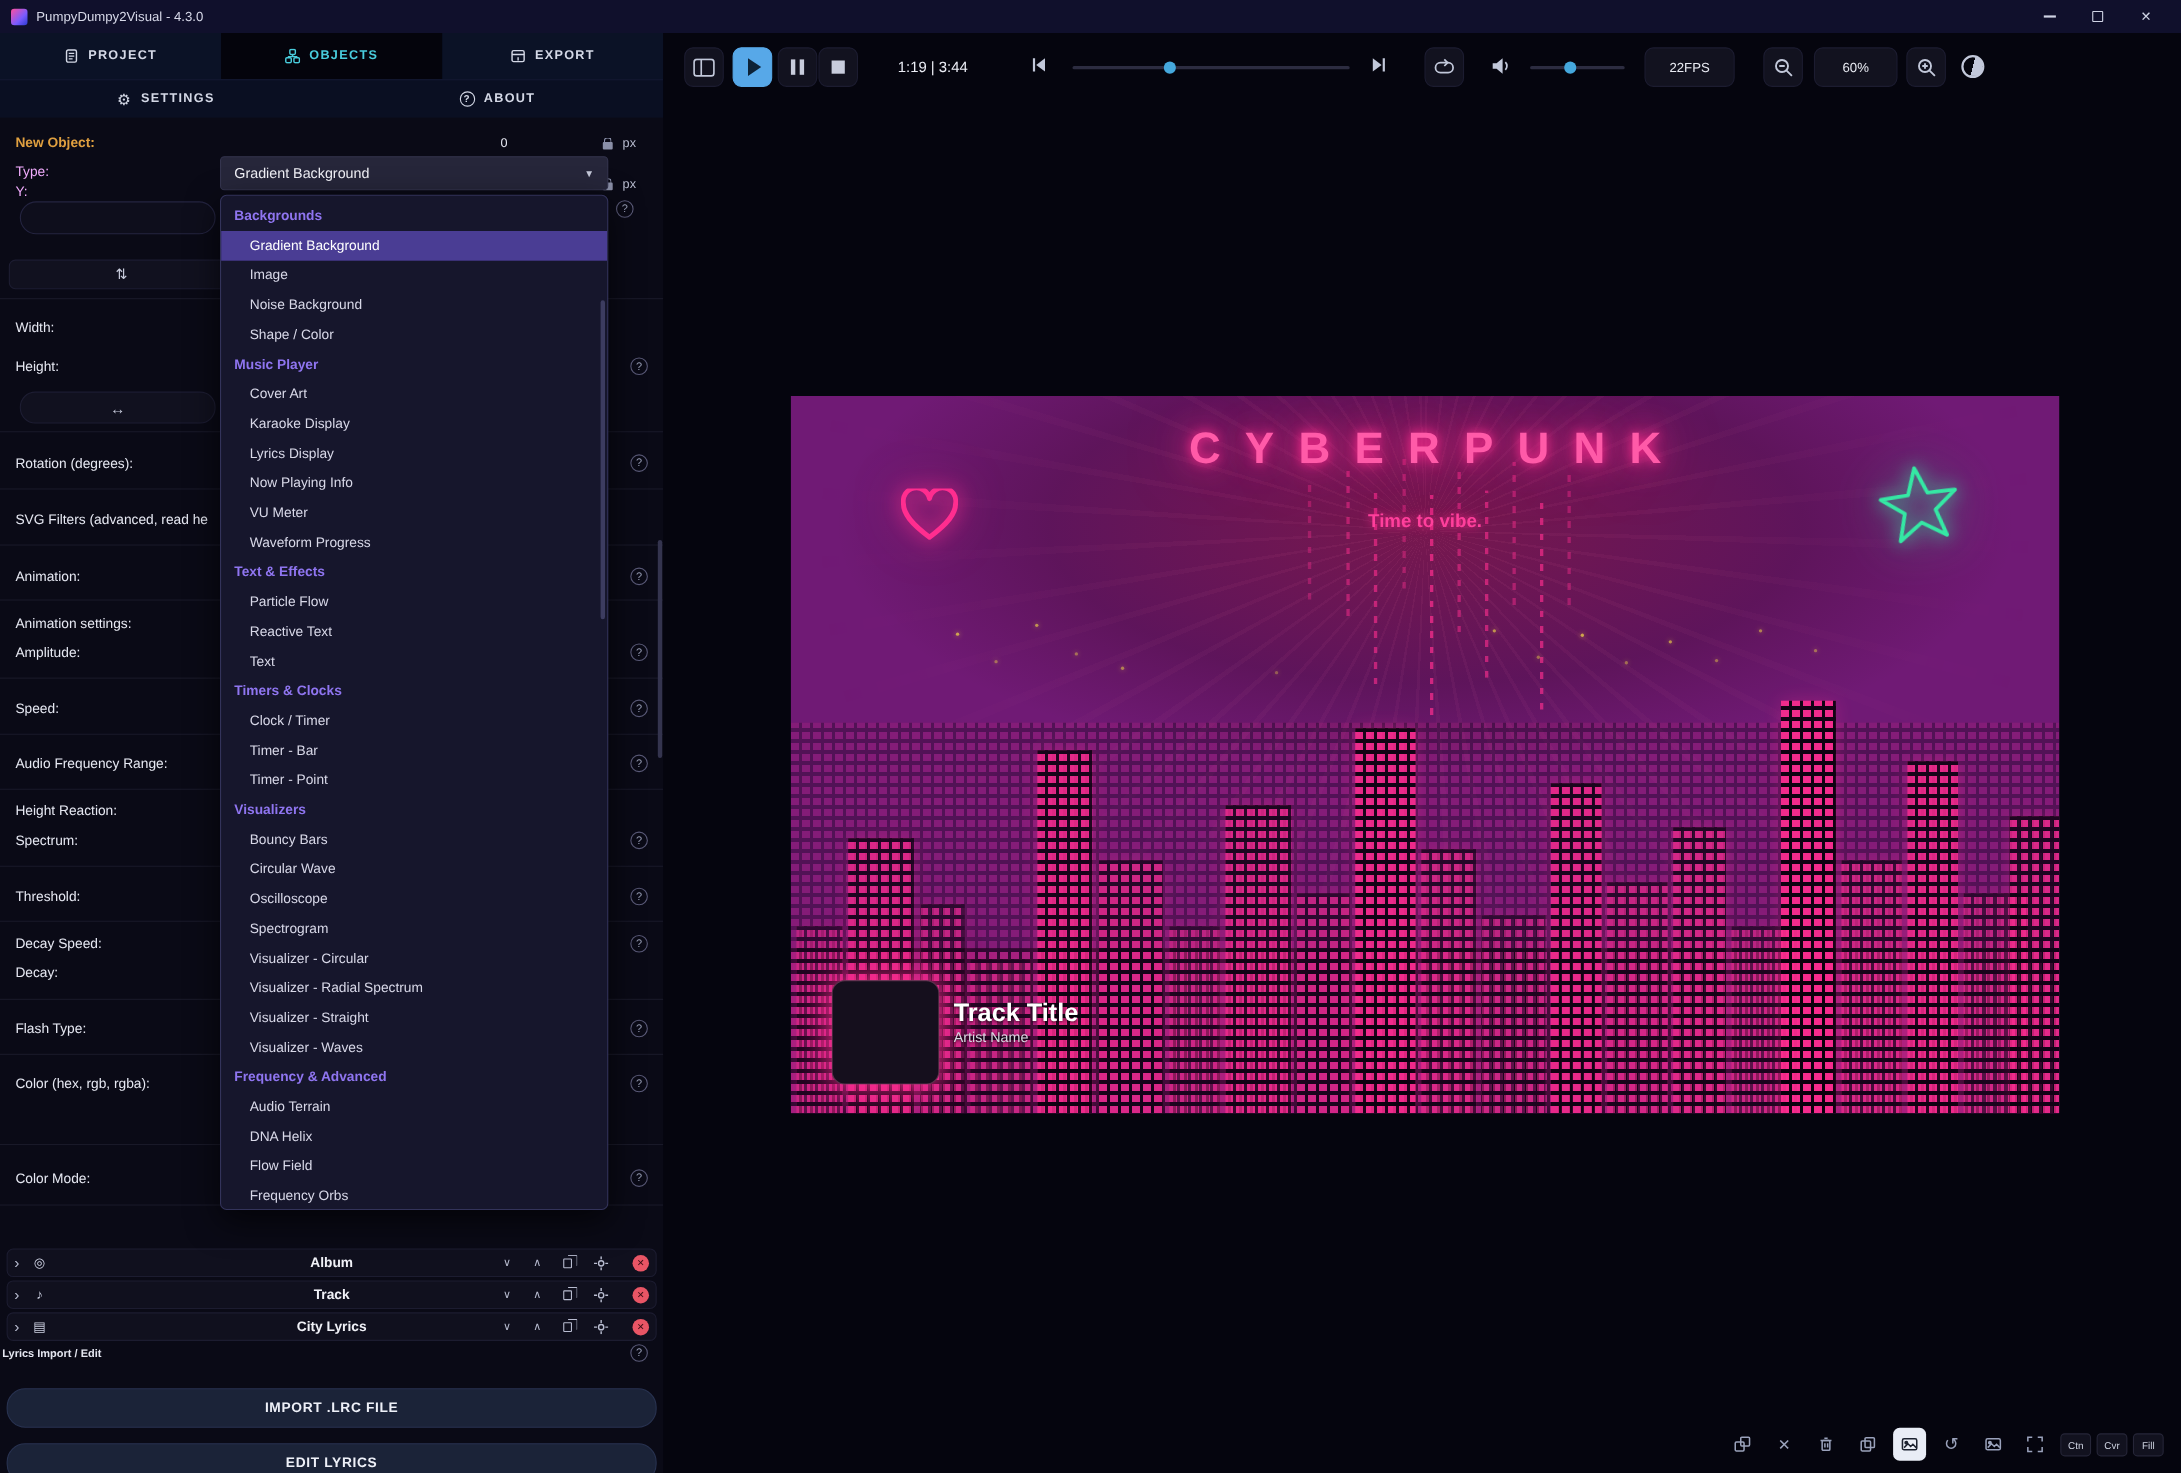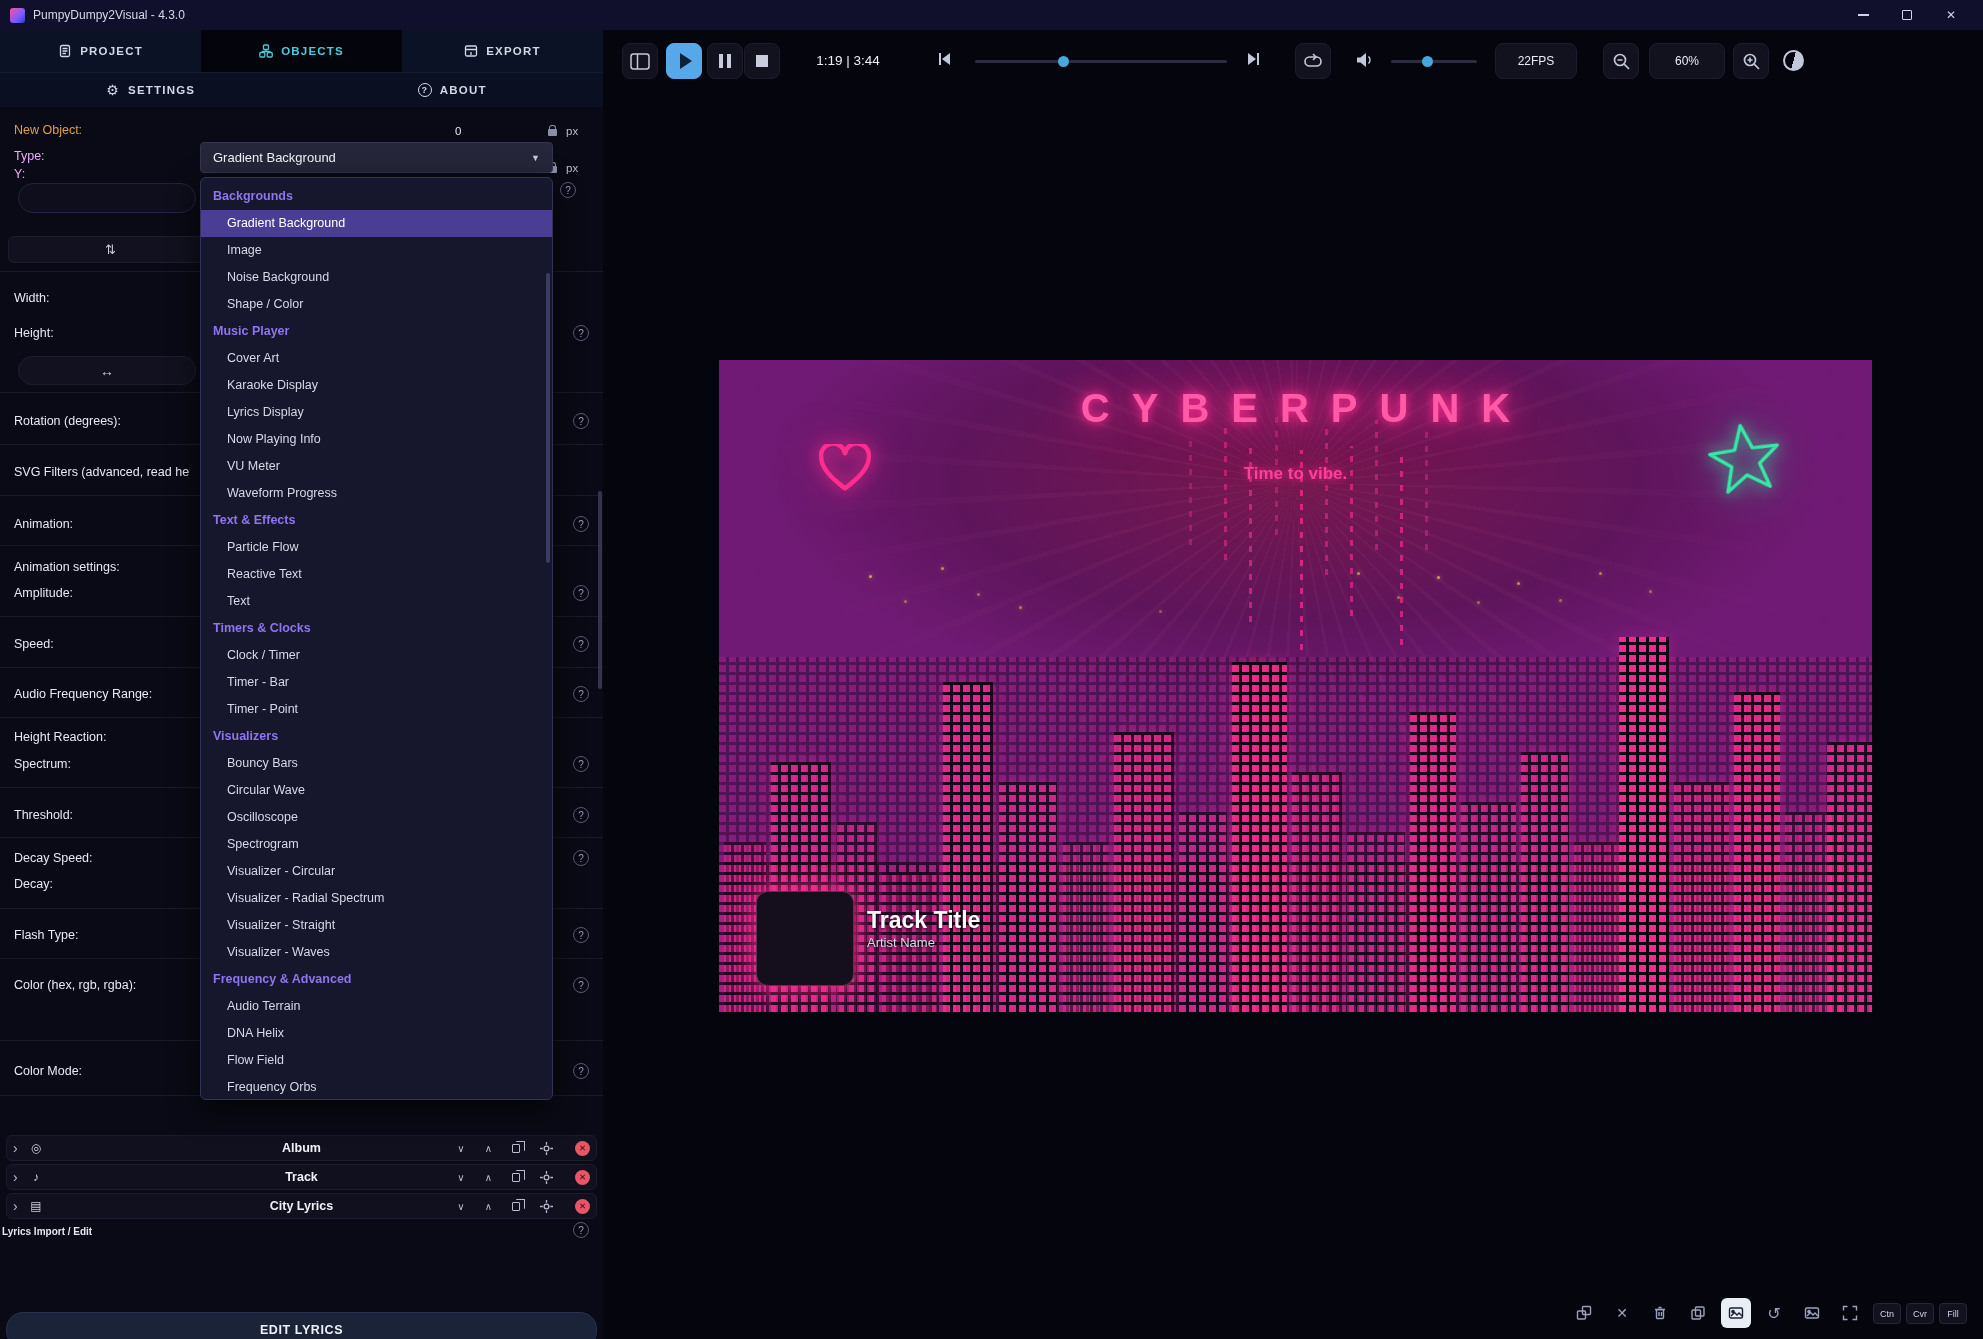--- a/index.html
+++ b/index.html
@@ -25,21 +25,21 @@
   .tab{flex:1;display:flex;align-items:center;justify-content:center;gap:8px;color:#d4d8e6;font-size:11.5px;font-weight:bold;letter-spacing:1.2px;}
   .tab.active{background:#04040c;color:var(--teal);}
   .tab svg{flex:0 0 auto;}
   .tab-row2{position:absolute;left:0;top:42px;width:100%;height:35px;display:flex;background:#0a0f22;border-top:1px solid #141a32;z-index:6;}
   .half-tab{flex:1;display:flex;align-items:center;justify-content:center;gap:8px;color:#d4d8e6;font-size:11.5px;font-weight:bold;letter-spacing:1.2px;}
   .gear-glyph{font-size:14px;}
   .q-circle{width:14px;height:14px;border:1.3px solid #d4d8e6;border-radius:50%;font-size:9px;display:flex;align-items:center;justify-content:center;font-weight:bold;}
 
   .sidebar-content{position:absolute;inset:0;}
   .lbl{position:absolute;font-size:12.5px;color:#f0abfc;}
-  .lbl.orange{color:var(--orange);font-weight:normal;}
+  .lbl.orange{color:var(--orange);font-weight:bold;}
   .frag{position:absolute;font-size:11.5px;color:#b9bdd0;}
   .lock{position:absolute;width:9px;height:7px;background:#8a8fa8;border-radius:1px;}
   .lock::before{content:"";position:absolute;left:1px;top:-4px;width:5px;height:5px;border:1.5px solid #8a8fa8;border-bottom:none;border-radius:3px 3px 0 0;}
   .help-circle{width:16px;height:16px;border:1px solid #5a5a78;border-radius:50%;color:#9aa0b8;font-size:10px;display:flex;align-items:center;justify-content:center;}
   .help-abs{position:absolute;}
   .pill-input{position:absolute;left:18px;top:153px;width:178px;height:30px;border-radius:15px;background:#0e0e1c;border:1px solid #242440;}
   .mini-btn{position:absolute;background:#11111f;border:1px solid #1d1d32;display:flex;align-items:center;justify-content:center;color:#c8ccdc;}
   .cols-btn{left:8px;top:206px;width:205px;height:27px;border-radius:6px;font-size:13px;}
   .arrow-btn{left:18px;top:326px;width:178px;height:29px;border-radius:14px;font-size:14px;}
 
@@ -369,20 +369,21 @@
                   <circle cx="6" cy="6" r="2.2"></circle>
                   <path d="M6 0v2.5M6 9.5V12M0 6h2.5M9.5 6H12"></path>
                 </svg>
               </span>
               <span class="obj-x">✕</span>
             </span>
           </div>
         </div>
       <span class="lyr-label">Lyrics Import / Edit</span>
       <span class="help-circle help-abs" style="left:573px;top:1192px;z-index:7;">?</span>
+      <div class="big-btn" style="top:1232px;">IMPORT .LRC FILE</div>
       <div class="big-btn" style="top:1282px;">EDIT LYRICS</div>
     </div>
   </div>
 
   <div class="main">
 
     <div class="tbtn" style="left:19px;">
       <svg width="20" height="17" viewBox="0 0 20 17" fill="none" stroke="#c2c8da" stroke-width="1.5">
           <rect x="1" y="1" width="18" height="15" rx="2.5"></rect>
           <path d="M7.5 1v15"></path>

